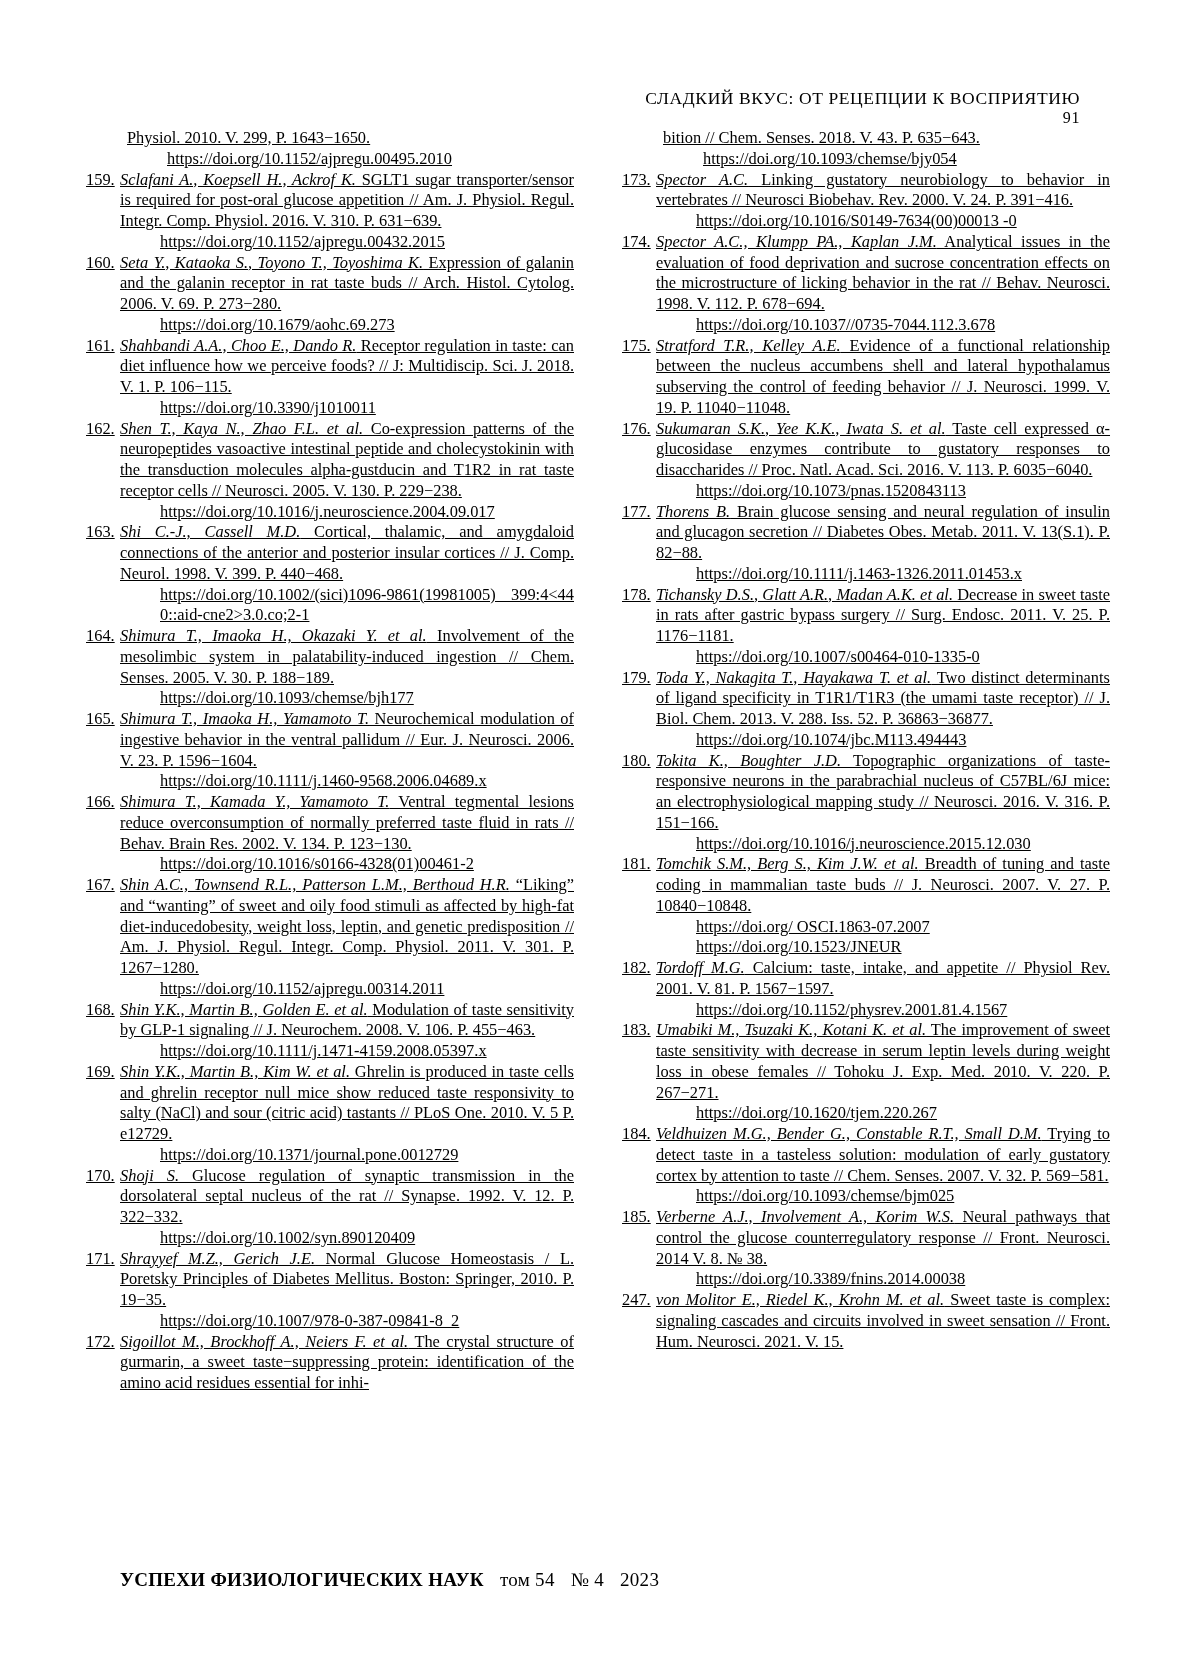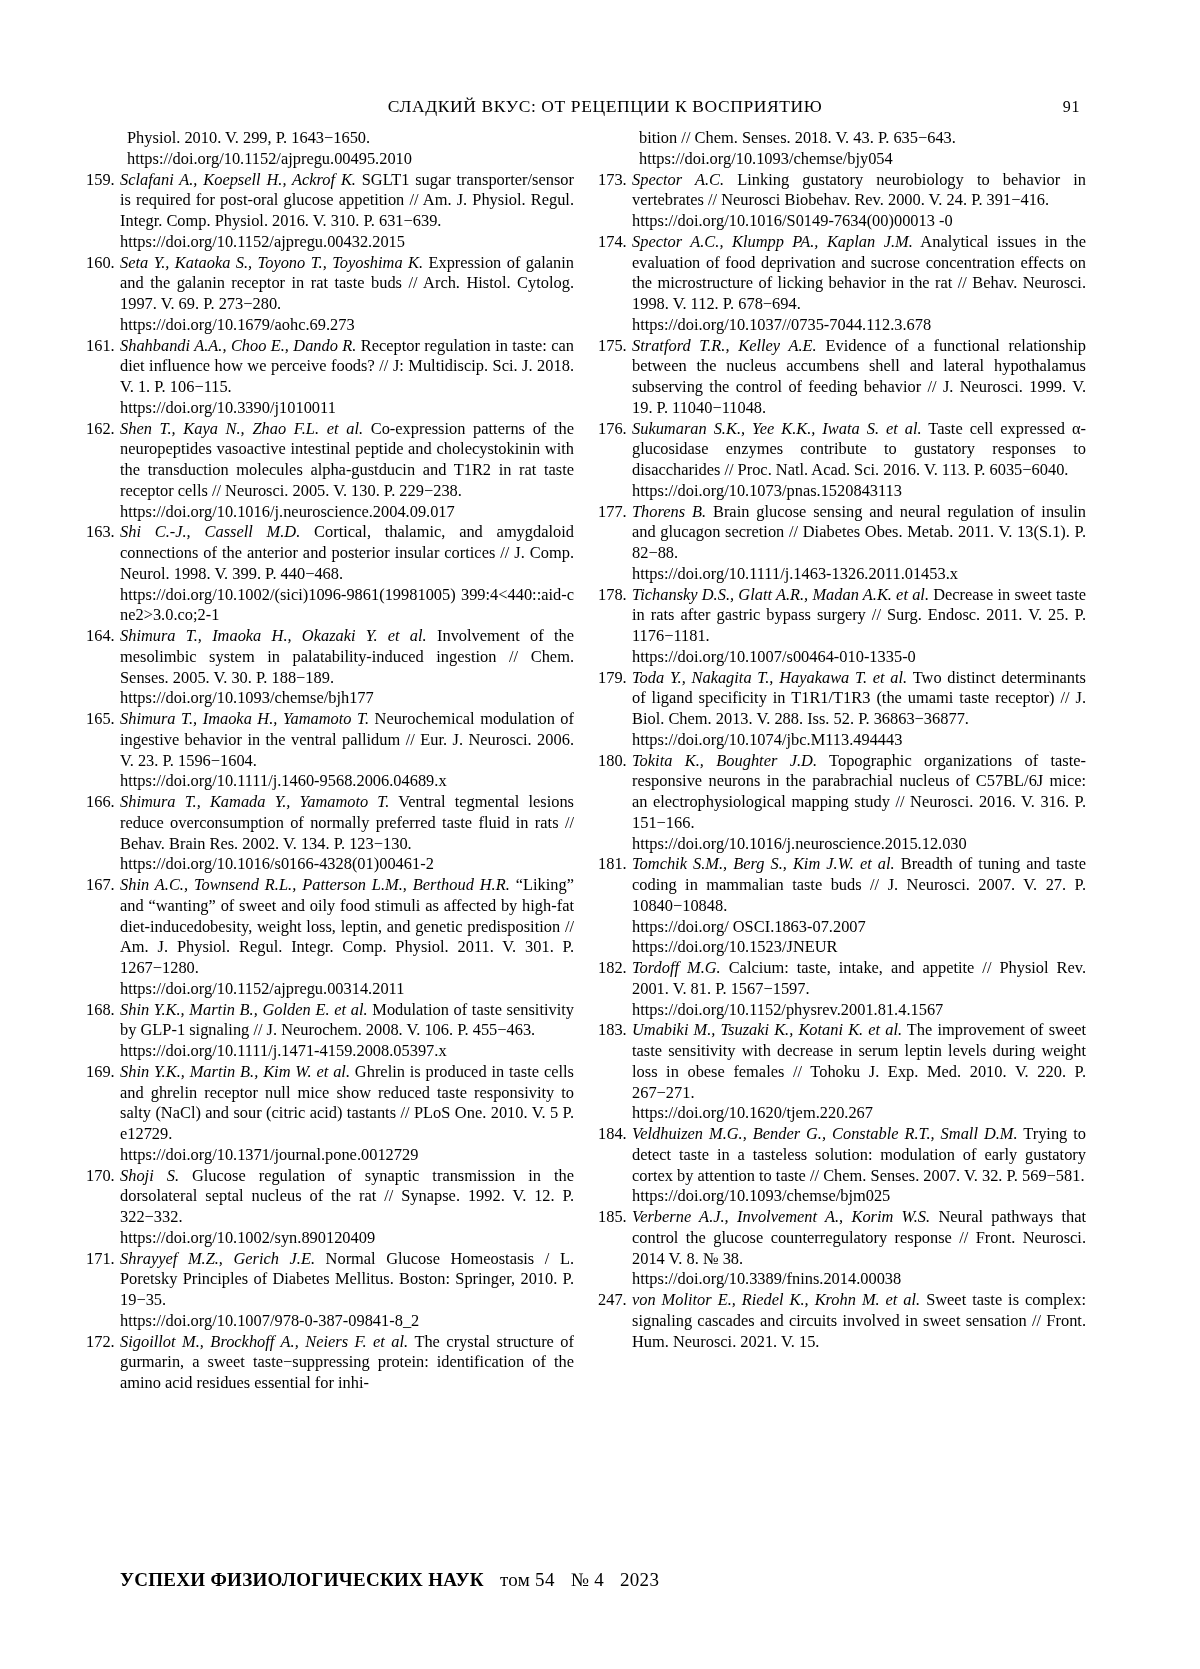--- a/index.html
+++ b/index.html
@@ -12,46 +12,48 @@
     width: 1200px;
     height: 1669px;
     background: #ffffff;
     font-family: "Liberation Serif", serif;
     color: #000000;
     box-sizing: border-box;
     overflow: hidden;
   }
   .running-head {
     position: absolute;
-    top: 96px;
+    top: 88px;
     left: 120px;
     right: 120px;
     display: flex;
     justify-content: space-between;
-    align-items: center;
+    align-items: flex-end;
     font-size: 17.5px;
     letter-spacing: 0.6px;
+    flex-direction: column;
   }
   .running-head .rh-title {
     flex: 1;
     text-align: center;
     padding-left: 40px;
   }
   .running-head .rh-page {
     font-size: 16px;
     min-width: 30px;
     text-align: right;
   }
   .columns {
     position: absolute;
     top: 128px;
     left: 86px;
     right: 76px;
     display: flex;
-    gap: 24px;
+    gap: 48px;
+    text-decoration: underline;
   }
   .col {
     width: 488px;
     font-size: 16.4px;
     line-height: 1.265;
     text-align: justify;
     -webkit-hyphens: auto;
     hyphens: auto;
   }
   .ref {
@@ -75,20 +77,21 @@
   }
   .ref.cont {
     padding-left: 41px;
   }
   .au {
     font-style: italic;
   }
   .doi {
     display: block;
     word-break: break-all;
+    margin-left: 40px;
   }
   .footer {
     position: absolute;
     left: 120px;
     bottom: 78px;
     font-size: 19px;
     letter-spacing: 0.3px;
   }
   .footer .fbold {
     font-weight: bold;
@@ -122,21 +125,21 @@
         <div class="num">159.</div>
         <div class="body">
           <span class="au">Sclafani A., Koepsell H., Ackrof K.</span><span> SGLT1 sugar transporter/sensor is required for post-oral glucose appetition // Am. J. Physiol. Regul. Integr. Comp. Physiol. 2016. V. 310. P. 631−639.</span>
           <span class="doi">https://doi.org/10.1152/ajpregu.00432.2015</span>
         </div>
       </div>
 
       <div class="ref">
         <div class="num">160.</div>
         <div class="body">
-          <span class="au">Seta Y., Kataoka S., Toyono T., Toyoshima K.</span><span> Expression of galanin and the galanin receptor in rat taste buds // Arch. Histol. Cytolog. 1997. V. 69. P. 273−280.</span>
+          <span class="au">Seta Y., Kataoka S., Toyono T., Toyoshima K.</span><span> Expression of galanin and the galanin receptor in rat taste buds // Arch. Histol. Cytolog. 2006. V. 69. P. 273−280.</span>
           <span class="doi">https://doi.org/10.1679/aohc.69.273</span>
         </div>
       </div>
 
       <div class="ref">
         <div class="num">161.</div>
         <div class="body">
           <span class="au">Shahbandi A.A., Choo E., Dando R.</span><span> Receptor regulation in taste: can diet influence how we perceive foods? // J: Multidiscip. Sci. J. 2018. V. 1. P. 106−115.</span>
           <span class="doi">https://doi.org/10.3390/j1010011</span>
         </div>

